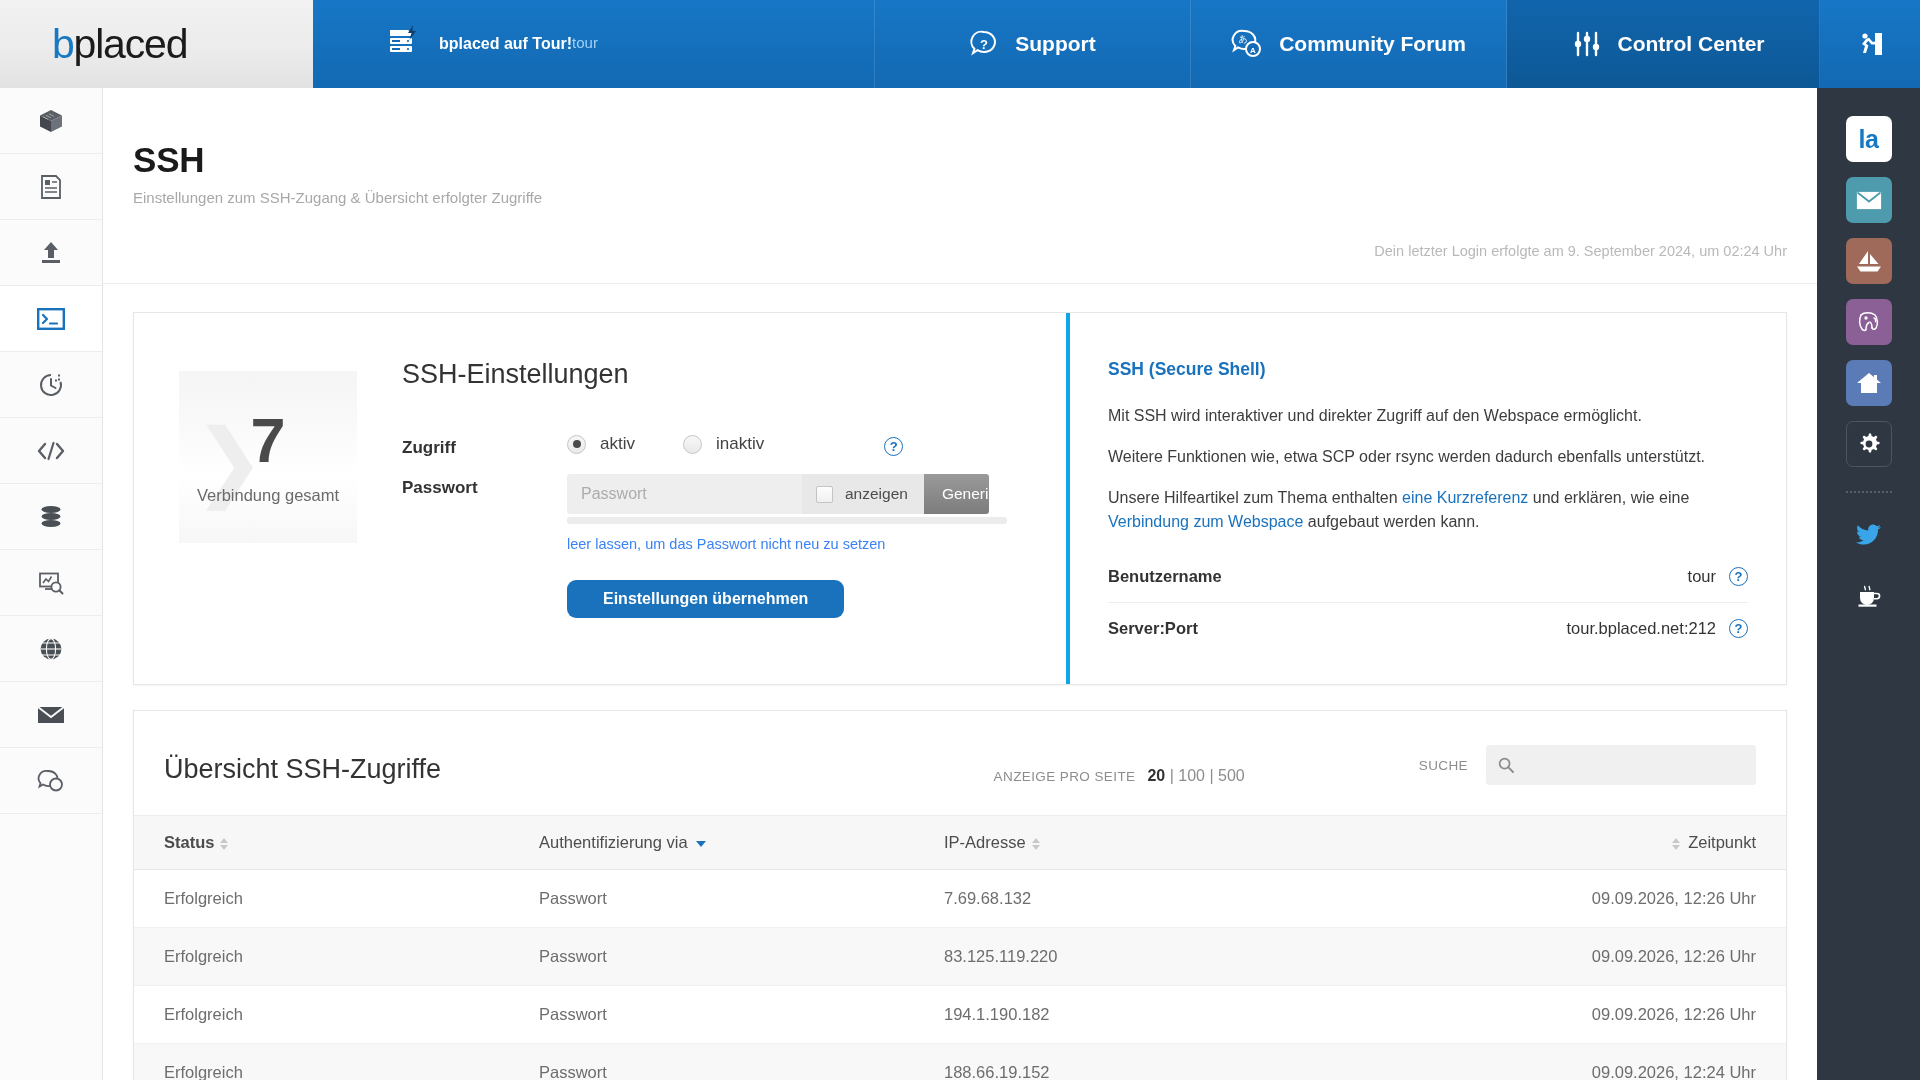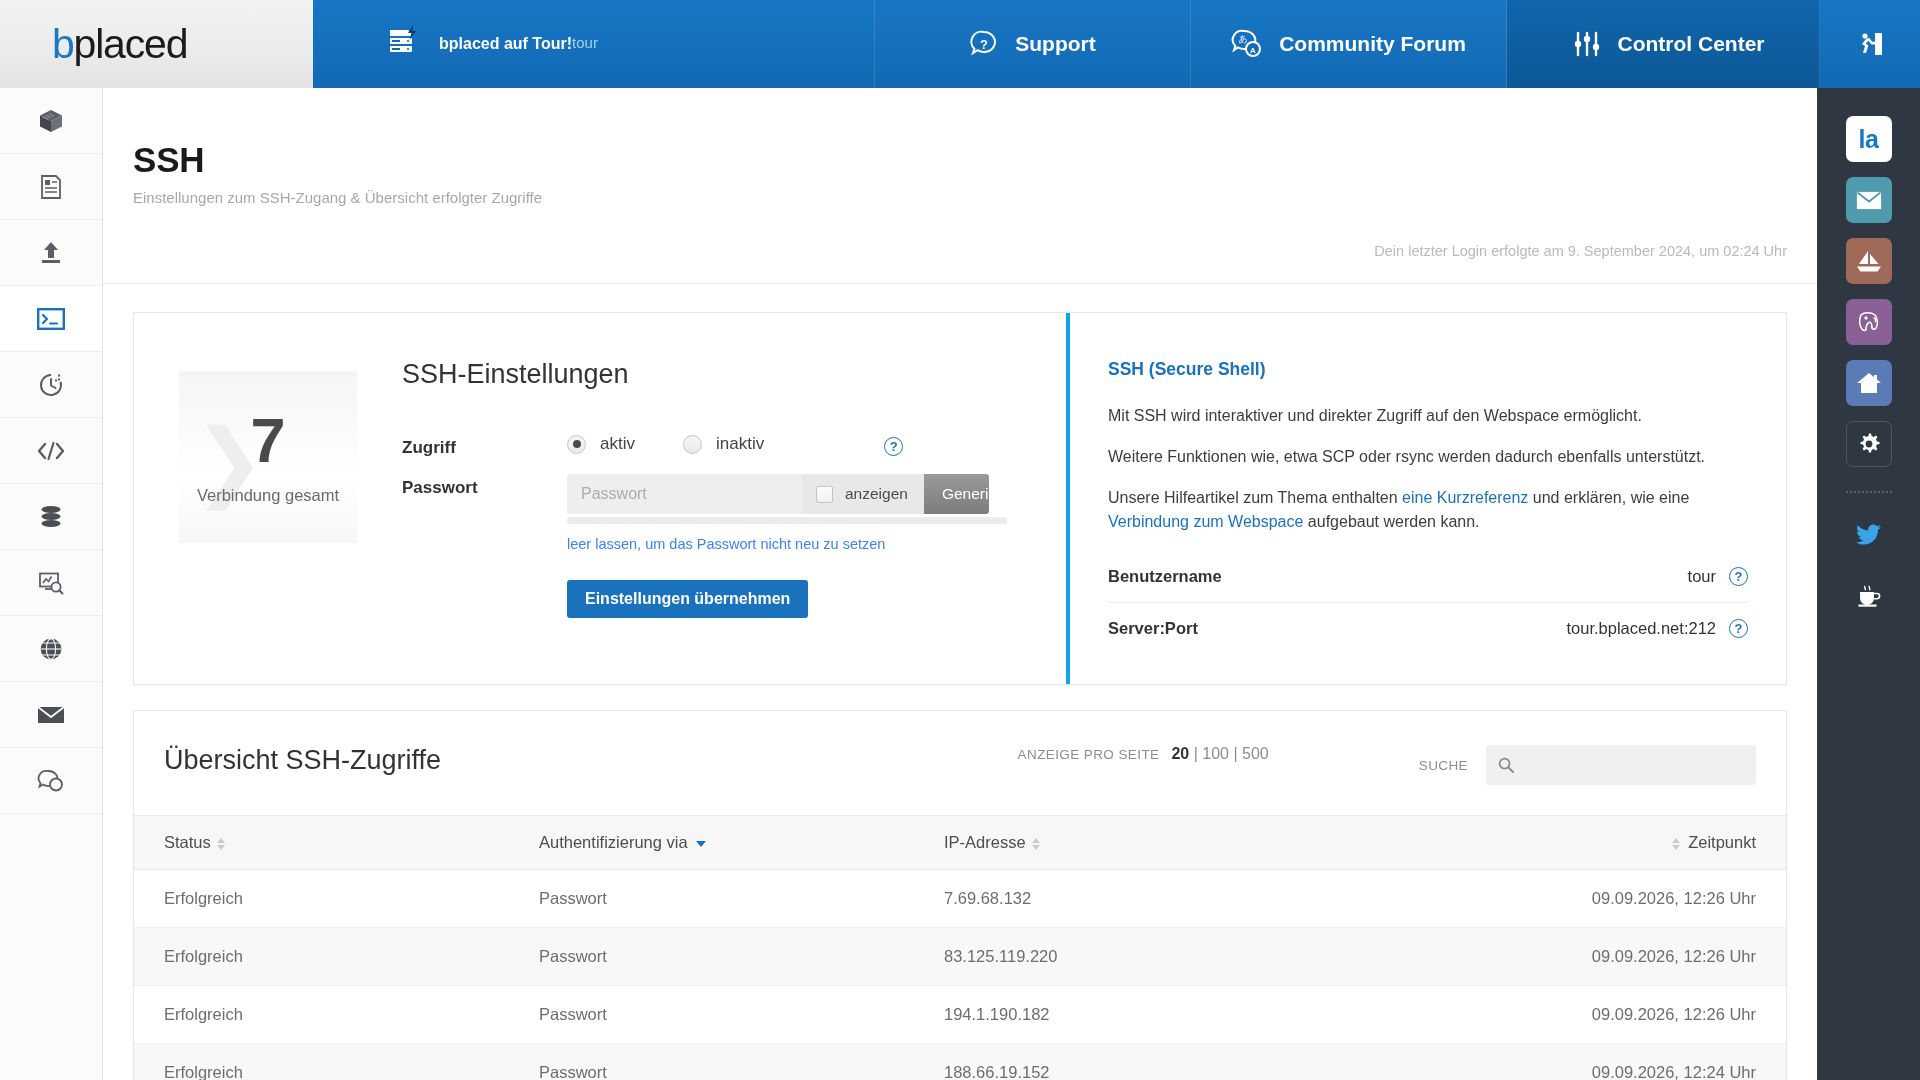--- a/index.html
+++ b/index.html
@@ -159,21 +159,21 @@
   .pw-show-label { font-size: 15.5px; color: #4d4d4d; }
   .btn-gen {
     background: linear-gradient(to bottom, #9a9a9a 0%, #7c7c7c 100%);
     color: #ffffff; font-size: 15.5px; border: none; cursor: pointer;
     padding: 0 18px; font-family: "Liberation Sans", sans-serif;
   }
   .pw-meter { width: 440px; height: 7px; background: #ececec; border-radius: 3px; margin-top: 3px; }
   .pw-hint { font-size: 14.5px; color: #3b82f6; margin-top: 12px; }
   .btn-primary {
     margin-top: 28px; background: #1a72bd; color: #ffffff;
-    border: none; border-radius: 3px; height: 38px; padding: 0 18px;
+    border: none; border-radius: 9px; height: 38px; padding: 0 36px;
     font-size: 16px; font-weight: 700; cursor: pointer;
     font-family: "Liberation Sans", sans-serif;
   }
 
   .info-col {
     width: 720px; border-left: 4px solid #0ea5e9;
     padding: 46px 38px 30px 38px;
   }
   .info-title { font-size: 17.5px; font-weight: 700; color: #1a72bd; margin-bottom: 24px; }
   .info-p { font-size: 16px; color: #3d3d3d; line-height: 1.55; margin-bottom: 16px; }
@@ -190,21 +190,21 @@
   .help {
     width: 19px; height: 19px; border-radius: 50%; border: 1.6px solid #1a72bd;
     color: #1a72bd; font-size: 13px; font-weight: 700;
     display: inline-flex; align-items: center; justify-content: center;
     cursor: pointer; line-height: 1;
   }
 
   
   .card-table { margin-top: 25px; padding-bottom: 0; }
   .table-head-bar {
-    display: flex; align-items: flex-start; padding: 34px 30px 30px 30px;
+    display: flex; align-items: flex-end; padding: 34px 30px 30px 30px; gap: 24px;
   }
   .table-title { font-size: 27px; font-weight: 400; color: #333; flex: 1; }
   .per-page { display: flex; align-items: baseline; gap: 12px; margin-right: 150px; }
   .per-page-label { font-size: 13.5px; color: #8d8d8d; letter-spacing: 0.4px; }
   .pp-opts { font-size: 16px; color: #8d8d8d; }
   .pp-opts .sel { color: #333; font-weight: 700; }
   .pp-opts .opt { cursor: pointer; }
   .search-wrap { display: flex; align-items: center; gap: 18px; }
   .search-label { font-size: 13.5px; color: #8d8d8d; letter-spacing: 0.4px; }
   .search-box {
@@ -215,21 +215,21 @@
     flex: 1; border: none; outline: none; background: transparent;
     font-size: 15px; color: #444; font-family: "Liberation Sans", sans-serif;
   }
 
   table { width: 100%; border-collapse: collapse; }
   thead th {
     background: #f7f7f7; border-top: 1px solid #ececec; border-bottom: 1px solid #e6e6e6;
     font-size: 16.5px; font-weight: 400; color: #4d4d4d;
     text-align: left; padding: 17px 0; white-space: nowrap;
   }
-  thead th.c1 { padding-left: 30px; width: 405px; }
+  thead th.c1 { padding-left: 30px; width: 405px; font-weight: bold; }
   thead th.c2 { width: 405px; }
   thead th.c3 { width: 610px; }
   thead th.c4 { text-align: right; padding-right: 30px; }
   .sorter { display: inline-flex; flex-direction: column; gap: 2px; vertical-align: middle; margin-left: 6px; }
   .sorter span {
     width: 0; height: 0; border-left: 4px solid transparent; border-right: 4px solid transparent;
   }
   .sorter .up { border-bottom: 5px solid #c9c9c9; }
   .sorter .dn { border-top: 5px solid #c9c9c9; }
   .sorter.pre { margin-left: 0; margin-right: 8px; }

